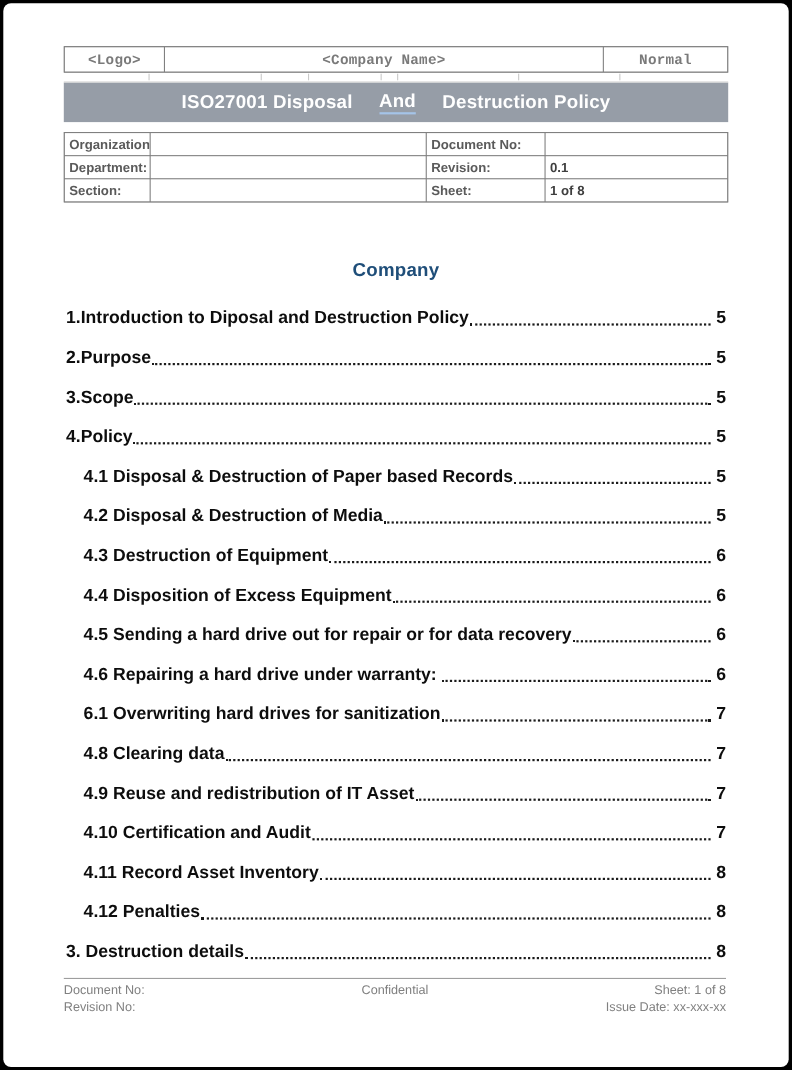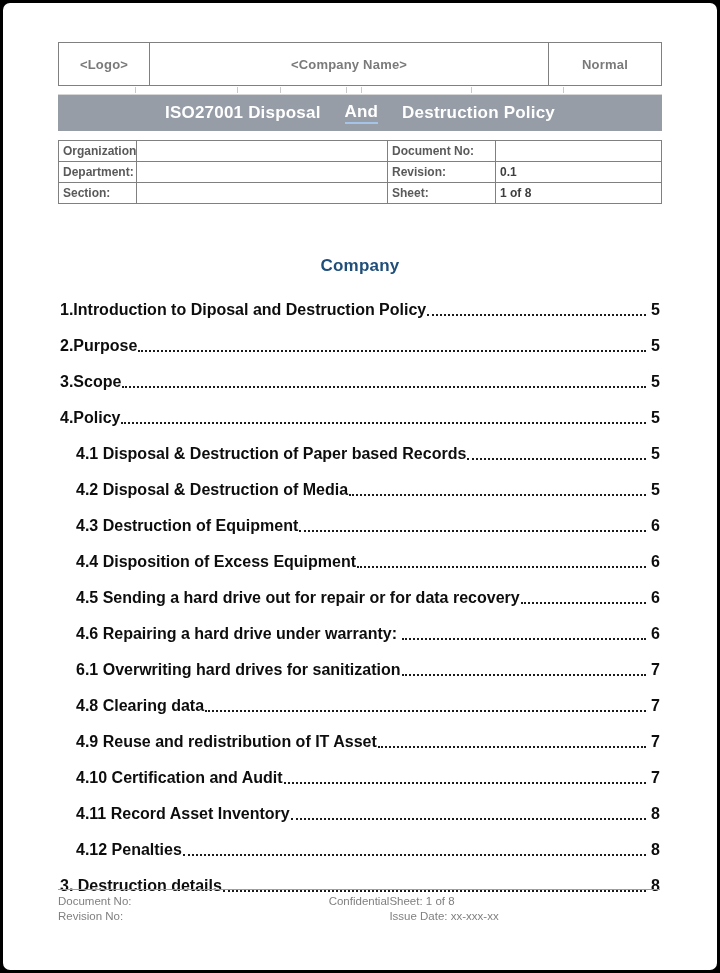--- a/index.html
+++ b/index.html
@@ -18,21 +18,22 @@
   }
   .content { margin: 0 55px; padding-top: 39px; }
 
   
   .header-table {
     display: grid;
     grid-template-columns: 90px 1fr 112px;
     gap: 1px;
     background: var(--border-gray, #808080);
     border: 1px solid var(--border-gray, #808080);
-    height: 44px;
+    height: 24px;
+    font-family: Liberation Mono, monospace;
   }
   .hcell {
     background: #fff;
     display: flex; align-items: center; justify-content: center;
     font-weight: bold; font-size: 13px;
     color: var(--label-gray, #7a7a7a);
     letter-spacing: .2px;
   }
 
   
@@ -104,21 +105,21 @@
     position: absolute;
     left: 55px; right: 57px; top: 886px;
     border-top: 1px solid #9e9e9e;
     padding-top: 4px;
     display: flex;
     font-size: 11.5px; line-height: 15px;
     color: var(--footer-gray, #808080);
   }
   .f-left  { flex: 1; text-align: left; }
   .f-center{ flex: 0 0 auto; text-align: center; }
-  .f-right { flex: 1; text-align: left; }
+  .f-right { flex: 1; text-align: right; }
 </style>
 </head>
 <body>
 
 <div class="page">
   <div class="content">
 
     <div class="header-table">
       <div class="hcell">&lt;Logo&gt;</div>
       <div class="hcell">&lt;Company Name&gt;</div>

